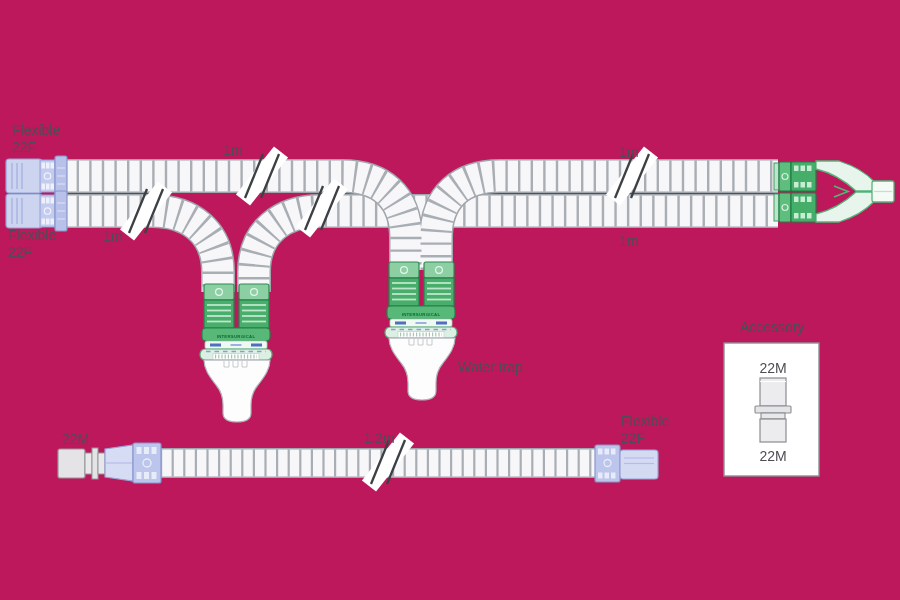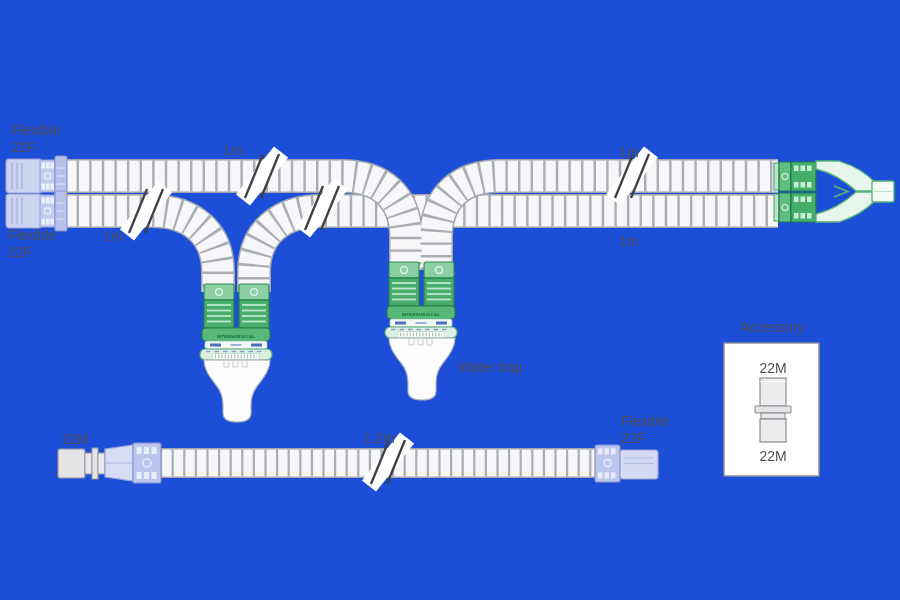--- a/index.html
+++ b/index.html
@@ -1,16 +1,16 @@
 <!DOCTYPE html>
 <html><head>
 <meta charset="utf-8">
 <style>
   html,body{margin:0;padding:0;background:#ffffff;}
-  .stage{position:relative;width:900px;height:600px;background:#1d4ed8;overflow:hidden;}
+  .stage{position:relative;width:900px;height:600px;background:#be185d;overflow:hidden;}
   svg{display:block;}
   text{font-family:"Liberation Sans", sans-serif;fill:#4b4e53;font-size:14px;}
   .brand-txt{font-size:4.3px;fill:#0d6b34;font-weight:bold;letter-spacing:.25px;}
   .lbl{font-size:14px;}
 </style>
 </head>
 <body>
 
 <div class="stage">
 <svg width="900" height="600" viewBox="0 0 900 600">

